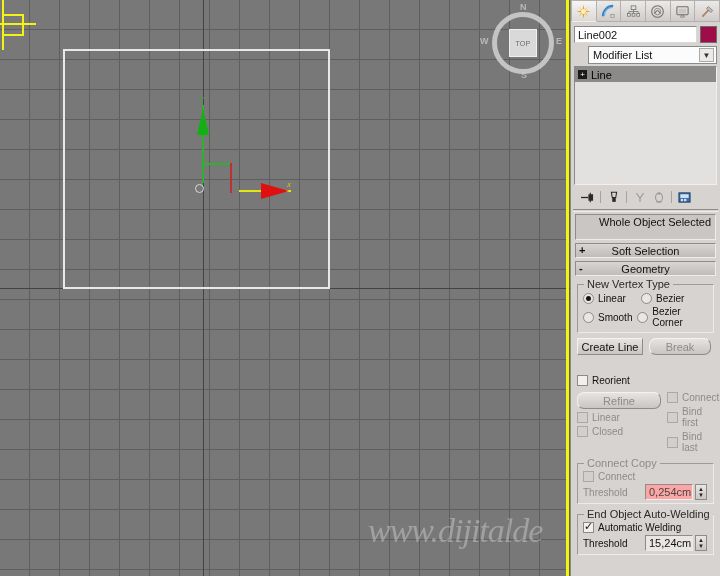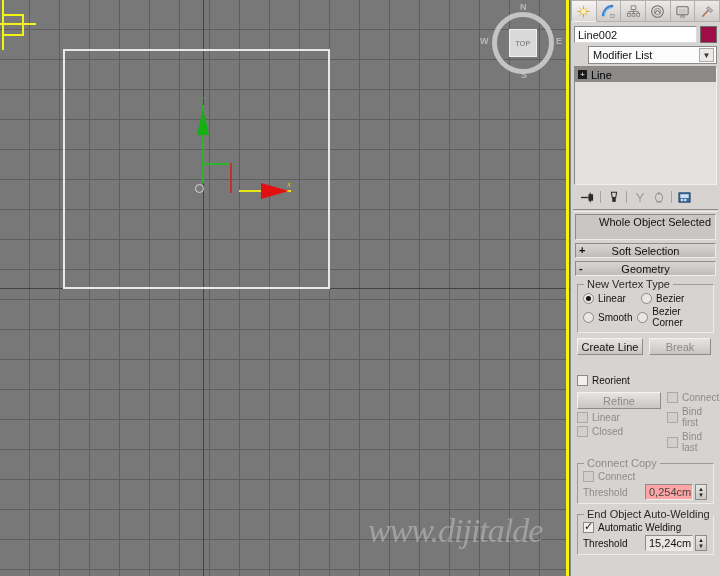--- a/index.html
+++ b/index.html
@@ -316,21 +316,21 @@
 
   .btn {
     background: linear-gradient(#e6e3e0, #c8c5c2);
     border: 1px solid #8e8b88;
     border-top-color: #f4f2f0; border-left-color: #f4f2f0;
     font-size: 11px; color: #111;
     height: 17px;
     display: flex; align-items: center; justify-content: center;
     font-family: "Liberation Sans", sans-serif;
   }
-  .btn.dim { color: #8e8b88; }
+  .btn.dim { color: #8e8b88; border-radius: 7px; }
 
   .spin-row { display: flex; align-items: center; margin-top: 2px; }
   .spin-field {
     height: 16px;
     background: #fca5a5;
     border: 1px solid #8e8b88;
     border-right-color: #eeecea; border-bottom-color: #eeecea;
     font-size: 11px; color: #4a4744;
     display: flex; align-items: center;
     padding-left: 3px;

